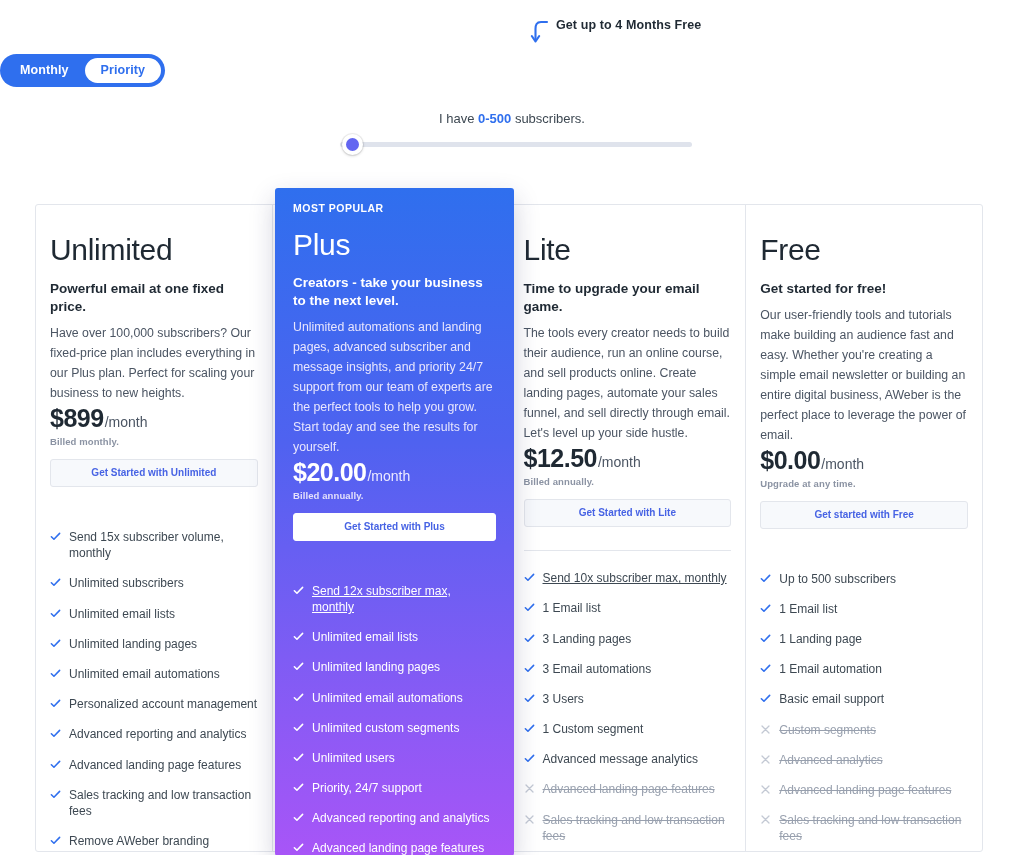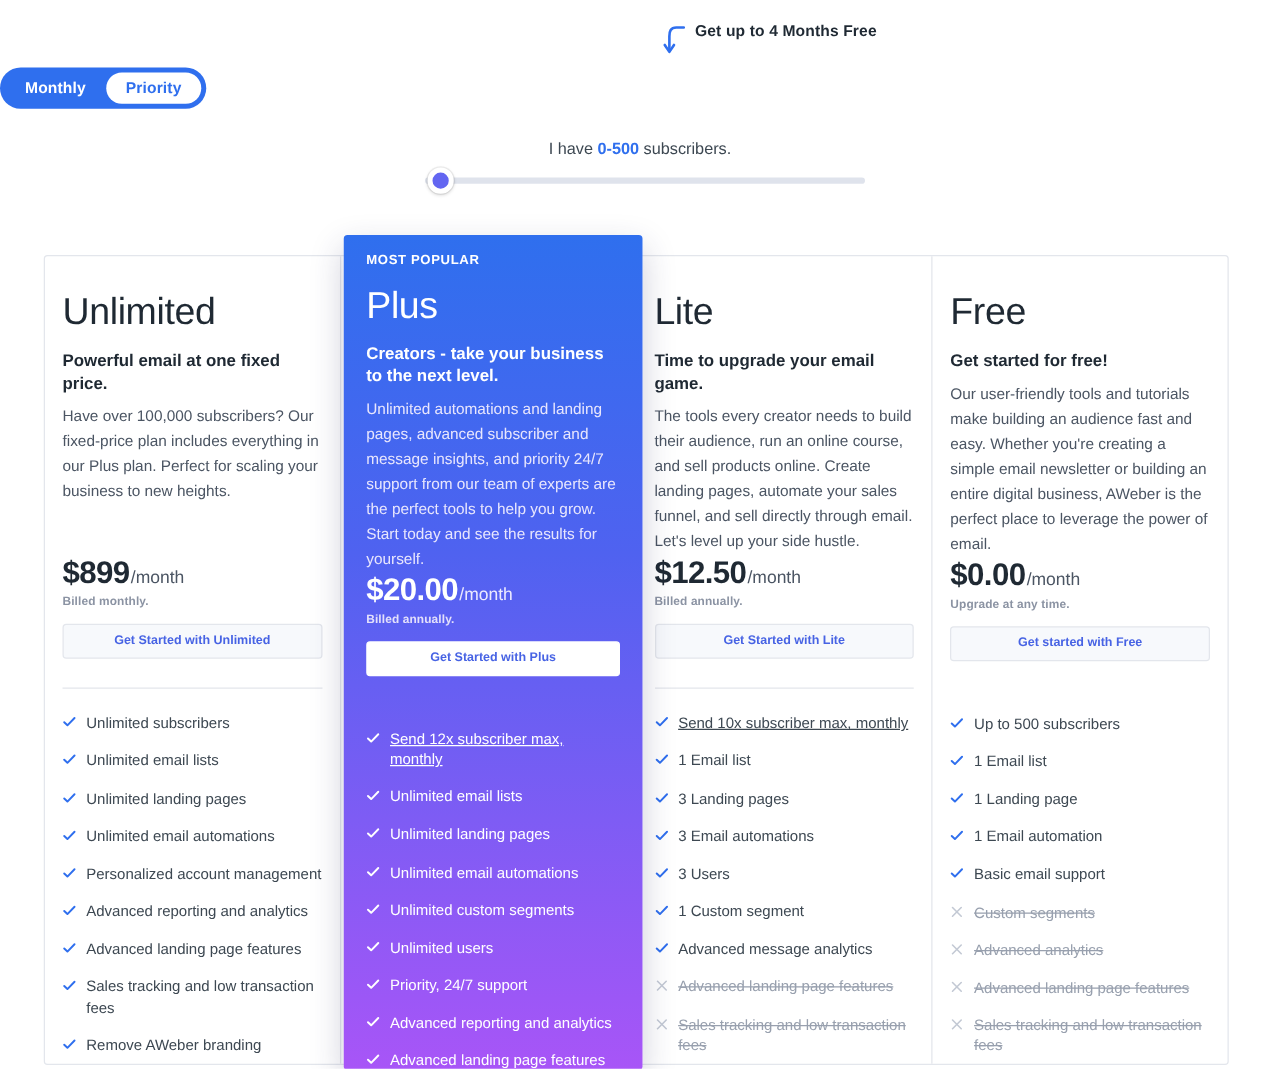--- a/index.html
+++ b/index.html
@@ -184,20 +184,26 @@
         </div>
         <div class="price-note">Billed monthly.</div>
         <button class="cta">Get Started with Unlimited</button>
       </div>
       <div class="feat-divider"></div>
       <ul class="features">
           <li class="feature">
             <svg class="ico" viewBox="0 0 12 12">
               <path d="M1.5 6.3 L4.3 9 L10.5 2.6" fill="none" stroke="#2f6fee" stroke-width="1.7" stroke-linecap="round" stroke-linejoin="round"></path>
             </svg>
+            <span class="txt">Send 15x subscriber volume, monthly</span>
+          </li>
+          <li class="feature">
+            <svg class="ico" viewBox="0 0 12 12">
+              <path d="M1.5 6.3 L4.3 9 L10.5 2.6" fill="none" stroke="#2f6fee" stroke-width="1.7" stroke-linecap="round" stroke-linejoin="round"></path>
+            </svg>
             <span class="txt">Unlimited subscribers</span>
           </li>
           <li class="feature">
             <svg class="ico" viewBox="0 0 12 12">
               <path d="M1.5 6.3 L4.3 9 L10.5 2.6" fill="none" stroke="#2f6fee" stroke-width="1.7" stroke-linecap="round" stroke-linejoin="round"></path>
             </svg>
             <span class="txt">Unlimited email lists</span>
           </li>
           <li class="feature">
             <svg class="ico" viewBox="0 0 12 12">

